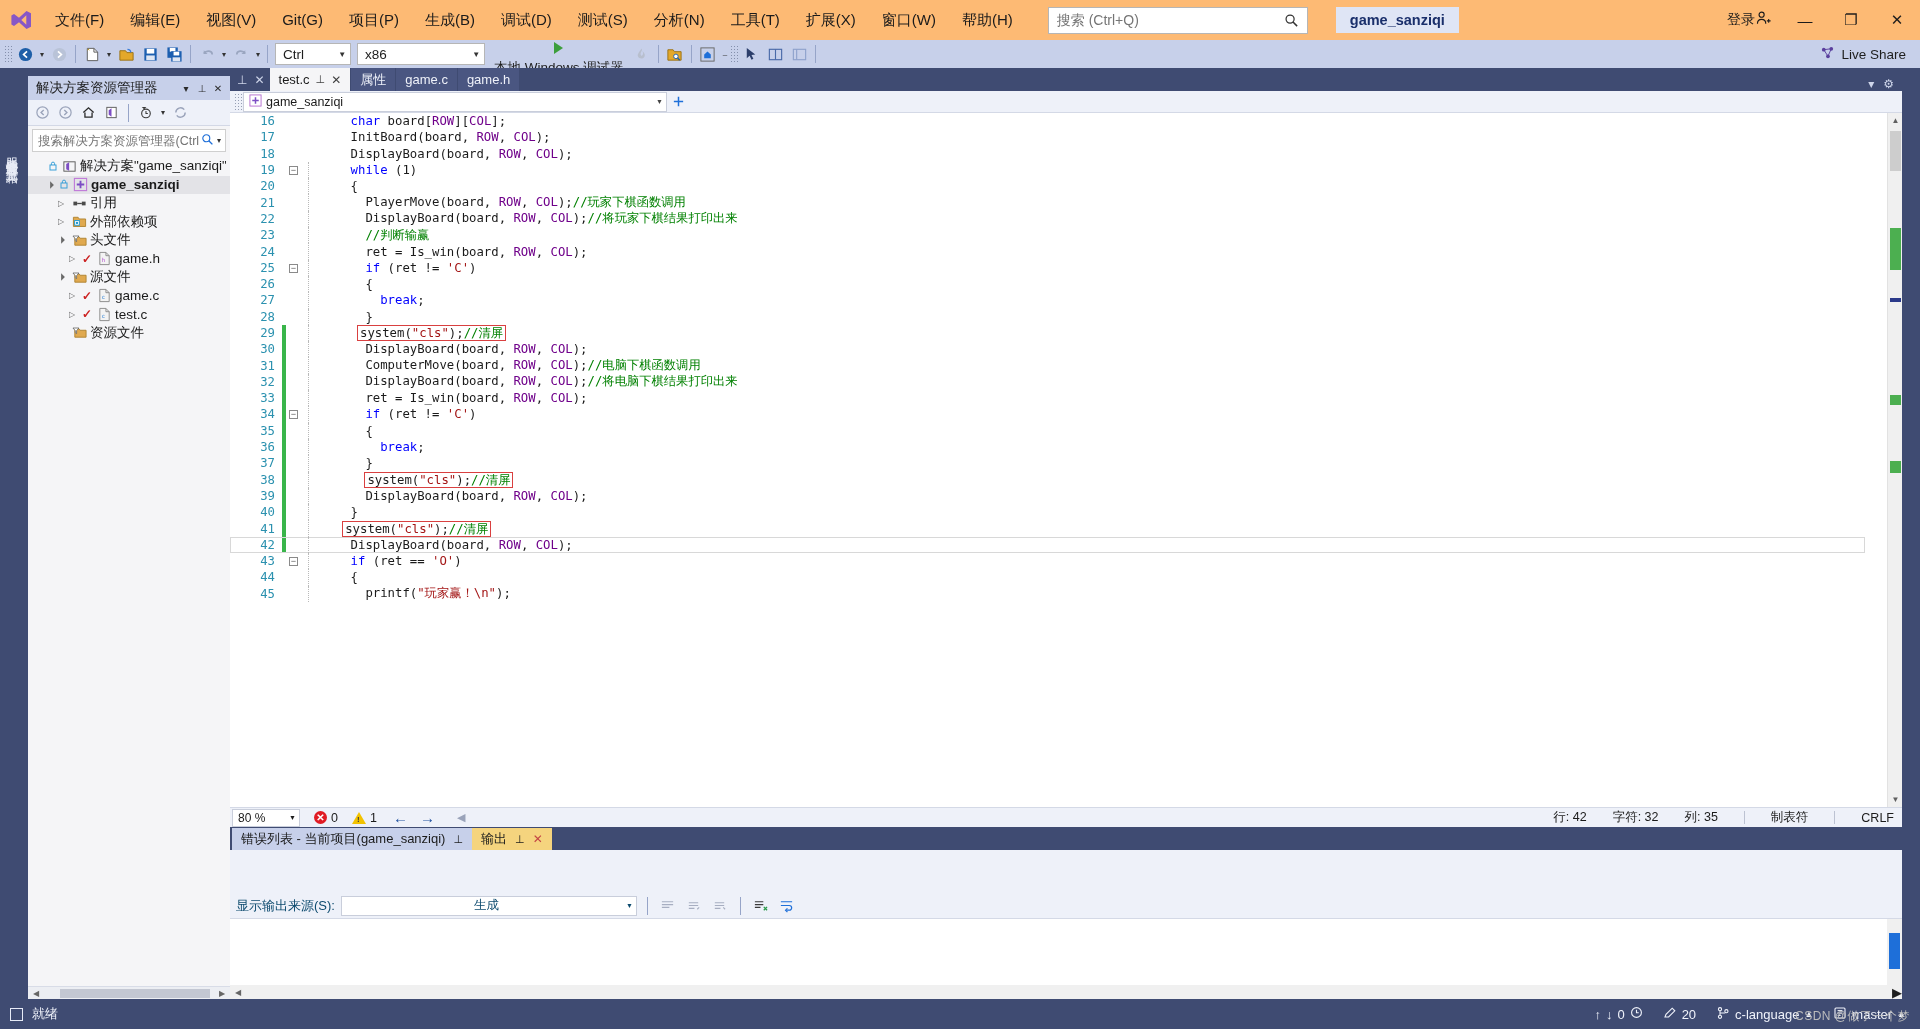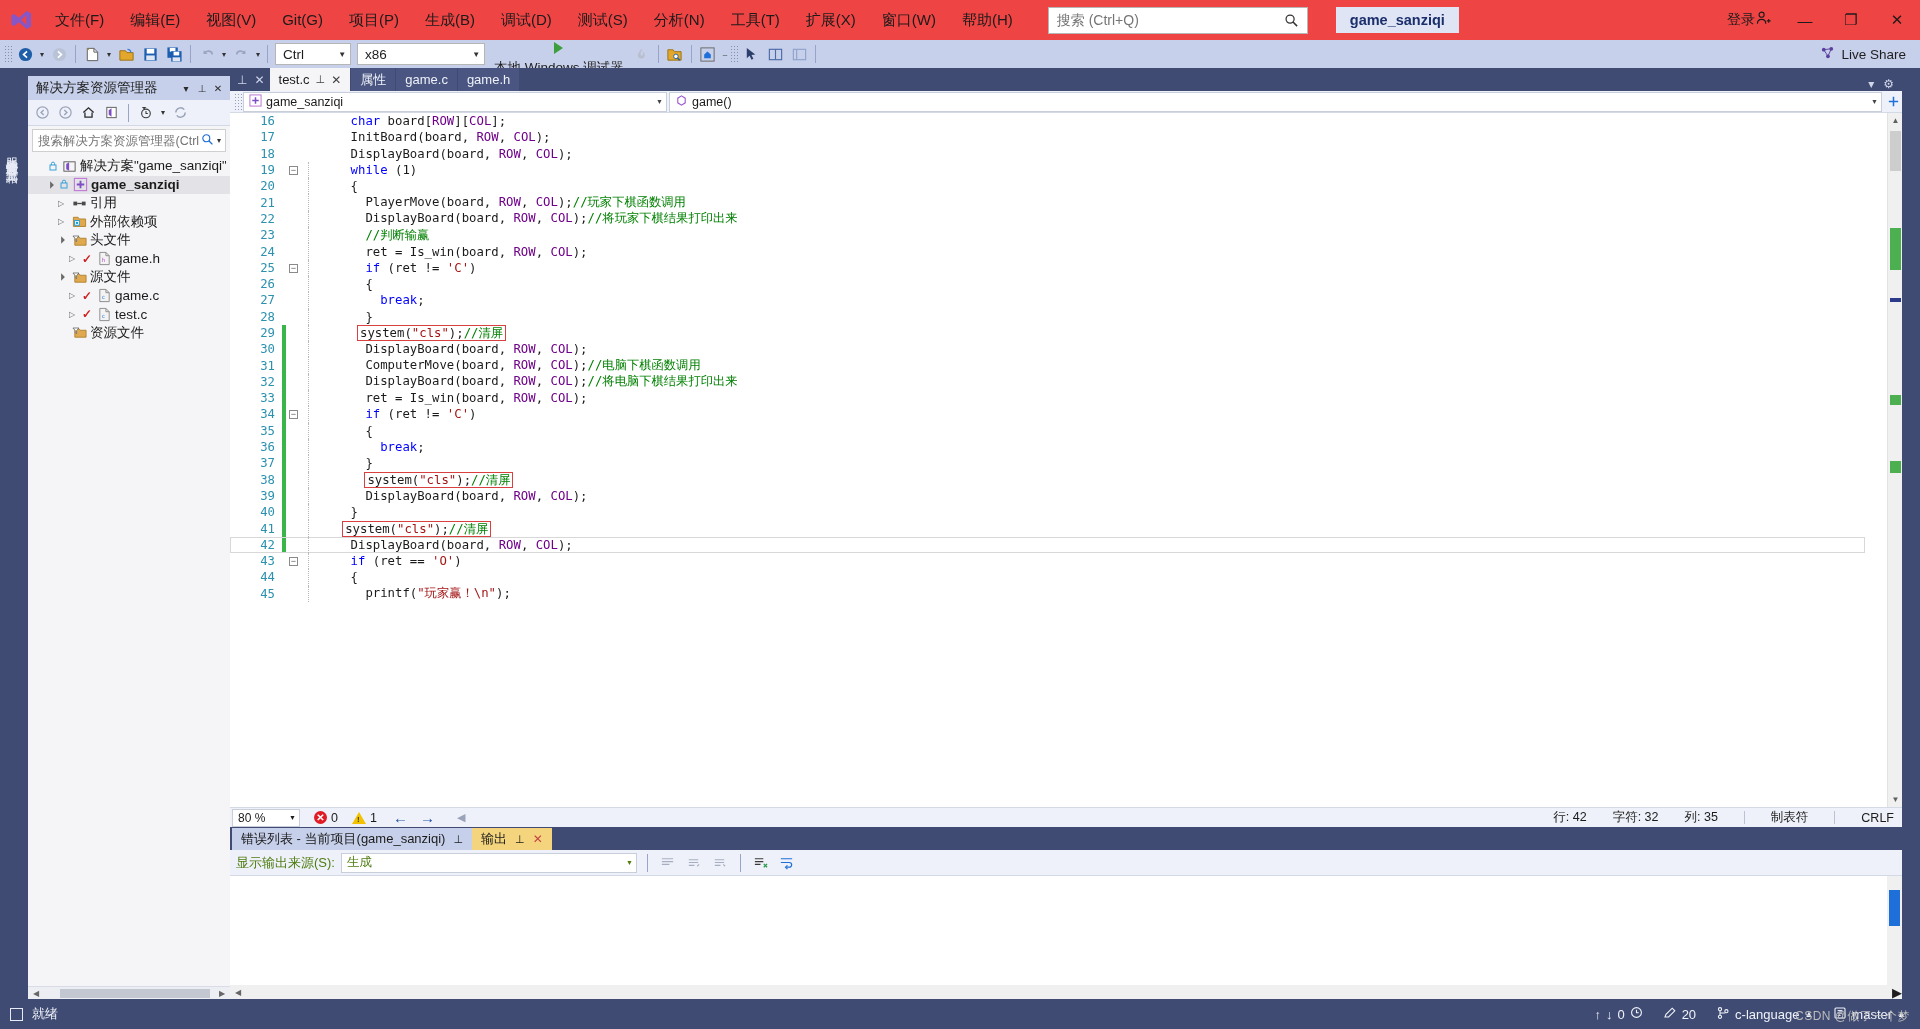--- a/index.html
+++ b/index.html
@@ -11,21 +11,21 @@
     font-family: "Liberation Sans", sans-serif;
     font-size: 13px;
     color: #1e1e1e;
     -webkit-font-smoothing: antialiased;
   }
   #app { width: 1920px; height: 1029px; position: relative; background:#eef1f9; }
 
   
   .titlebar {
     height: 40px; width: 100%;
-    background: #ef4444;
+    background: #fdba74;
     display: flex; align-items: center;
     position: relative;
   }
   .vs-logo {
     width: 42px; height: 40px;
     display: flex; align-items: center; justify-content: center;
   }
   .menu-items { display: flex; align-items: center; height: 40px; }
   .menu-item {
     padding: 0 13px; height: 40px; line-height: 40px;
@@ -282,25 +282,25 @@
     padding: 0 9px; font-size: 13px; color:#eef1f9; background:#3f4b72;
   }
   .dtab.active { background:#c7d0ea; color:#1b1b1b; }
   .dtab.highlight { background:#f5d47e; color:#1b1b1b; }
   .dtab .pin { font-size:11px; }
   .dtab .x { font-size:12px; color:#c34444; }
   .dock-body { flex:1; background:#eef1f9; display:flex; flex-direction:column; }
   .dock-toolbar {
     height: 26px; display:flex; align-items:center; gap: 6px;
     padding: 0 6px; border-bottom:1px solid #d4d9e6;
-    font-size: 13px; color:#4d7c0f;
+    font-size: 13px; color:#0c4a6e;margin-top:43px;
   }
   .dock-combo {
     width: 296px; height: 20px; background:#fff; border:1px solid #c9cedb;
-    display:flex; align-items:center; padding: 0 3px 0 5px; font-size:12.5px;
+    display:flex; align-items:center; padding: 0 3px 0 5px; font-size:12.5px;text-align:center;
   }
   .dock-combo .cv{flex:1;}
   .dock-combo .cc{font-size:7px;}
   .dock-tb-btn { width:20px;height:20px;display:flex;align-items:center;justify-content:center; }
   .dock-content { flex:1; background:#fff; position:relative; }
   .dock-vscroll { position:absolute; right:0; top:0; bottom:0; width:15px; background:#f0f0f0; }
   .dock-vscroll .thumb{position:absolute;left:2px;top:14px;width:11px;height:36px;background:#1e6fd9;}
   .dock-hscroll { height:14px; background:#f0f0f0; display:flex;align-items:center; }
 
   
@@ -731,29 +731,20 @@
       <div class="navbar">
         <span class="grip"></span>
         <div class="nav-combo c1">
           <span>
             <svg width="13" height="13" viewBox="0 0 14 14">
                 <rect x="1" y="1" width="12" height="12" fill="none" stroke="#b46fd0"></rect>
                 <path d="M7 3.5 v7 M3.5 7 h7" stroke="#7d4ec4" stroke-width="1.6"></path>
               </svg>
           </span>
           <span class="cv">game_sanziqi</span>
-          <span class="cc">▼</span>
-        </div>
-        <div class="nav-combo c3">
-          <span>
-            <svg width="13" height="13" viewBox="0 0 14 14">
-                <path d="M7 2 l4 2.5v5L7 12 3 9.5v-5z" fill="none" stroke="#9b59d0" stroke-width="1.2"></path>
-              </svg>
-          </span>
-          <span class="cv">game()</span>
           <span class="cc">▼</span>
         </div>
         <span style="width:18px;display:flex;align-items:center;justify-content:center">
           <svg width="13" height="13" viewBox="0 0 14 14">
               <path d="M7 2 v10 M2 7 h10" stroke="#1e6fd9" stroke-width="1.6"></path>
             </svg>
         </span>
       </div>
 
       <div class="codearea">

